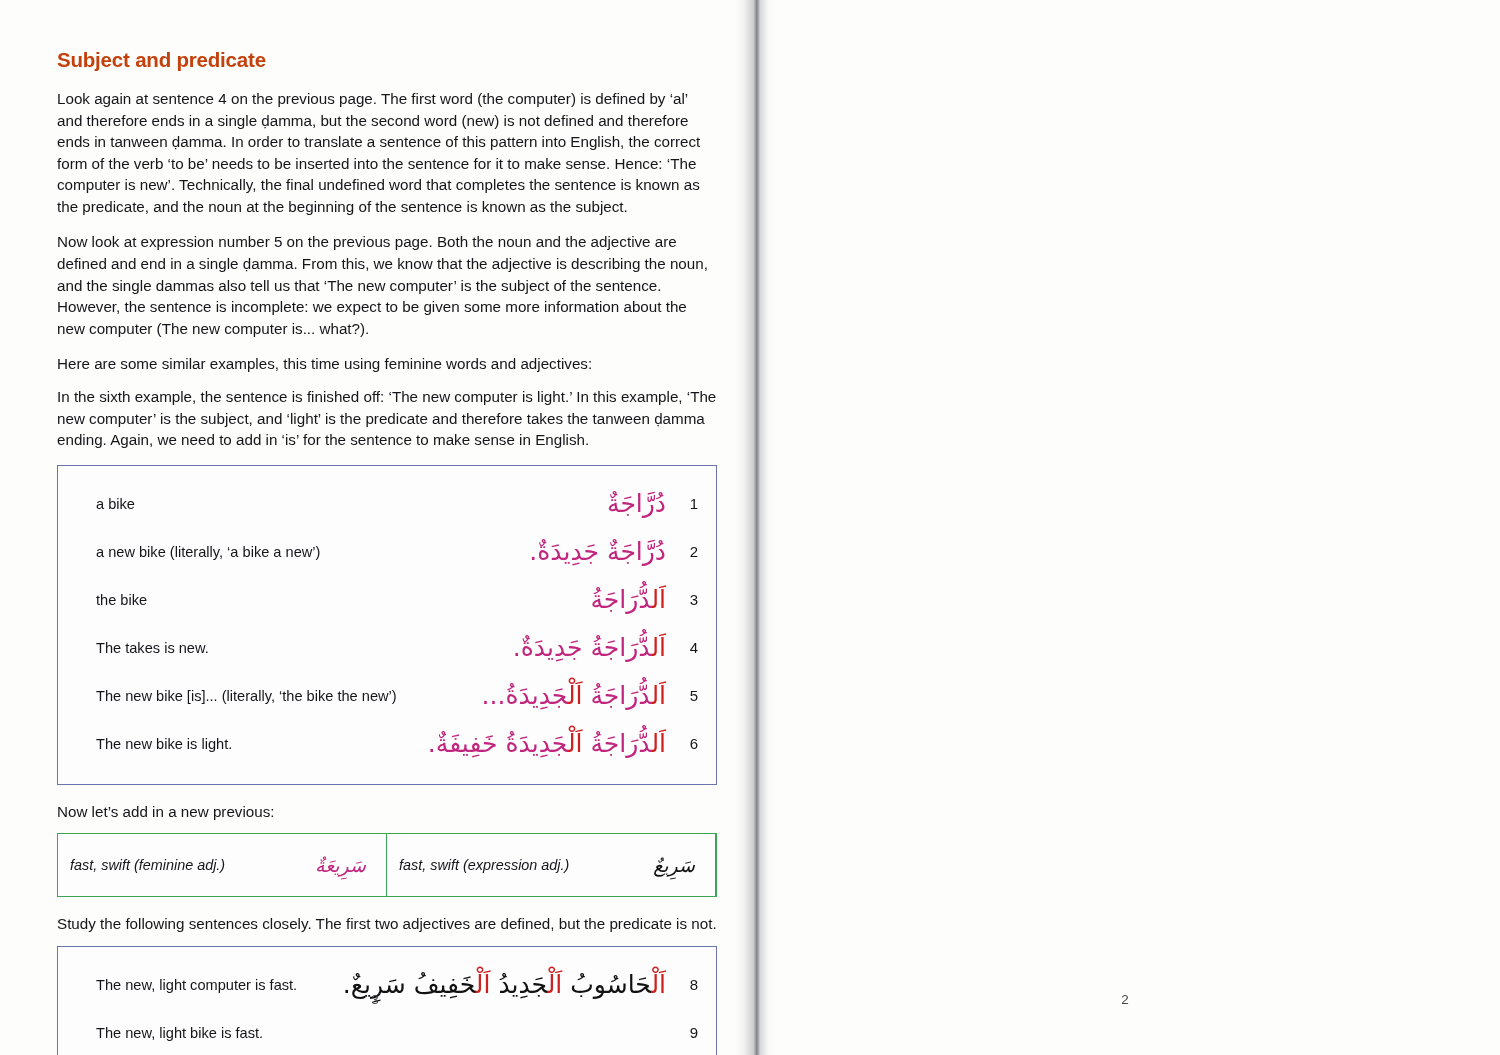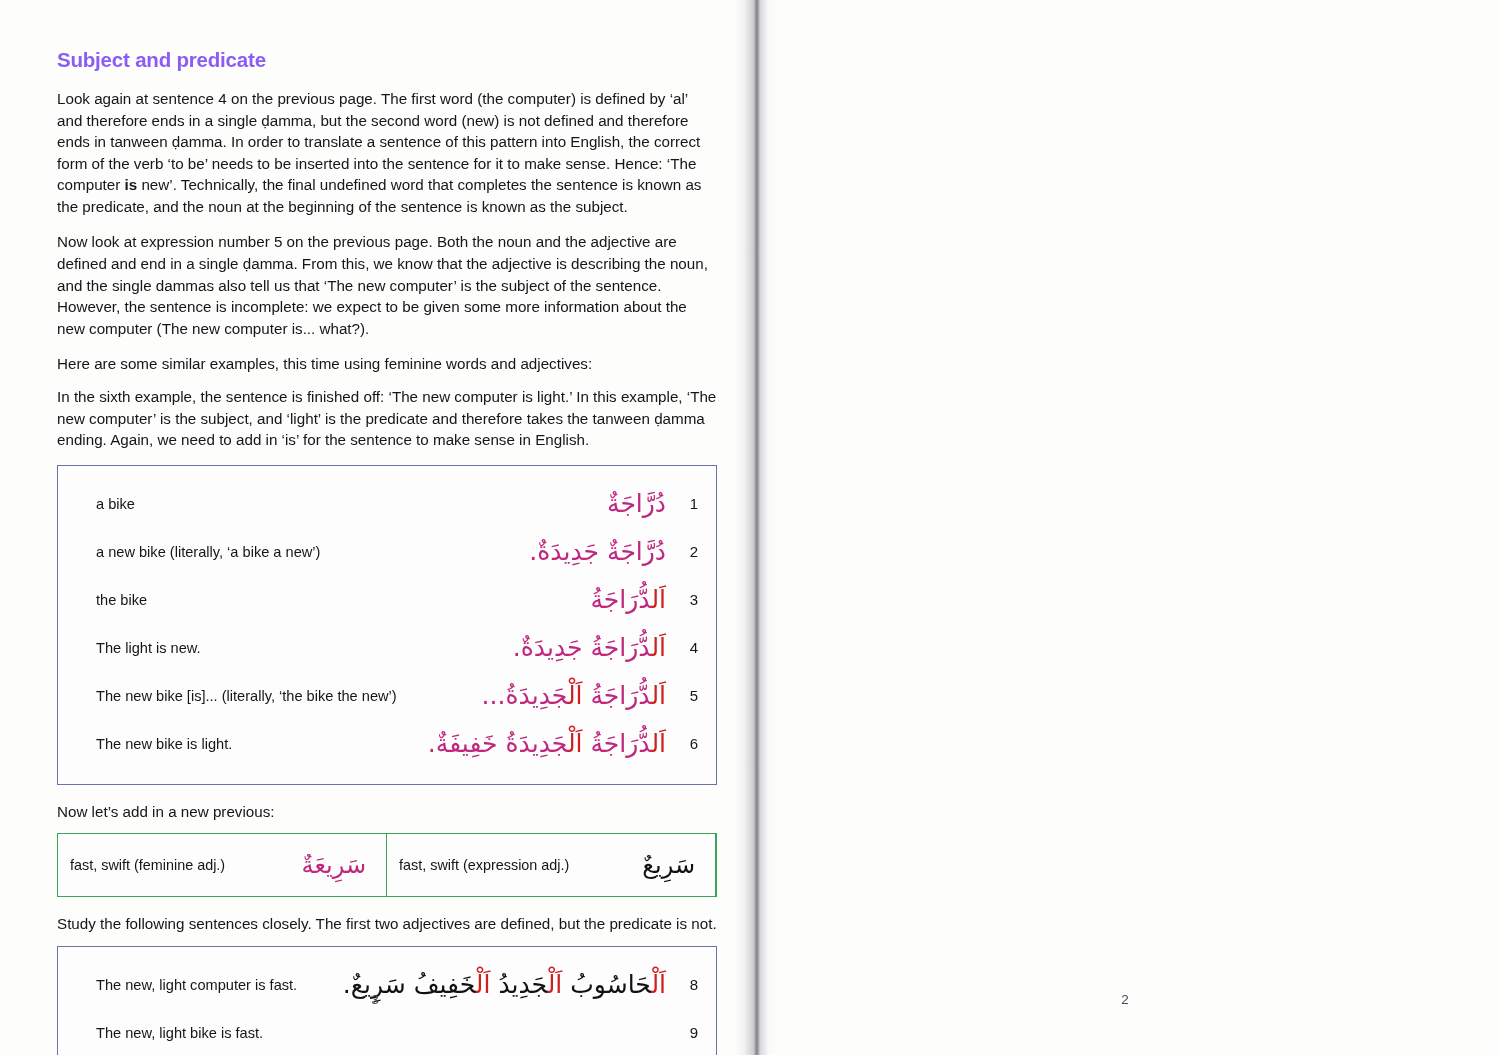--- a/index.html
+++ b/index.html
@@ -49,37 +49,37 @@
   }
 
   .content {
     position: absolute;
     top: 48px;
     width: 660px;
   }
   .page-left  .content { left: 57px; }
 
   h2.heading {
-    color: #8b5cf6;
+    color: #c2410c;
     font-size: 20.5px;
     font-weight: bold;
     margin: 0 0 16px 0;
     letter-spacing: -0.2px;
   }
 
   p.para {
     font-size: 15.2px;
     line-height: 1.42;
     margin: 0 0 14px 0;
     color: #15151a;
     text-align: left;
   }
   p.lead-in { margin-bottom: 11px; }
 
-  b.em { font-weight: bold; }
+  b.em { font-weight: normal; }
 
   
   .ex-box {
     border: 1.8px solid #6b74aa;
     background: #fdfdfd;
     margin: 4px 0 16px 0;
     padding: 14px 8px 16px 16px;
     box-sizing: border-box;
   }
   .ex-row {
@@ -134,32 +134,33 @@
   .vocab-col + .vocab-col {
     border-right: 1.4px solid #3ba456;
   }
   
   .vocab-col.left-col { border-right: 1.4px solid #3ba456; }
 
   .vocab-row {
     display: flex;
     align-items: center;
     min-height: 46px;
+    font-style: italic;
   }
   .vocab-en {
     flex: 1 1 auto;
     font-size: 14.4px;
     line-height: 1.25;
     color: #15151a;
   }
   .vocab-ar {
     flex: 0 0 auto;
     direction: rtl;
     font-family: "DejaVu Sans", sans-serif;
-    font-size: 24px;
+    font-size: 19px;
     padding-right: 8px;
     white-space: nowrap;
   }
 
   .vocab-box.single .vocab-row { min-height: 42px; }
 
   .page-num {
     position: absolute;
     bottom: 48px;
     width: 100%;
@@ -200,21 +201,21 @@
             <span class="ex-en">a new bike (literally, ‘a bike a new’)</span>
             <span class="ex-ar"><span class="ar-pink">دُرَّاجَةٌ جَدِيدَةٌ.</span></span>
             <span class="ex-num">2</span>
           </div>
           <div class="ex-row">
             <span class="ex-en">the bike</span>
             <span class="ex-ar"><span class="ar-red">اَل</span><span class="ar-pink">دُّرَاجَةُ</span></span>
             <span class="ex-num">3</span>
           </div>
           <div class="ex-row">
-            <span class="ex-en">The light is new.</span>
+            <span class="ex-en">The takes is new.</span>
             <span class="ex-ar"><span class="ar-red">اَل</span><span class="ar-pink">دُّرَاجَةُ جَدِيدَةٌ.</span></span>
             <span class="ex-num">4</span>
           </div>
           <div class="ex-row">
             <span class="ex-en">The new bike [is]... (literally, ‘the bike the new’)</span>
             <span class="ex-ar"><span class="ar-red">اَل</span><span class="ar-pink">دُّرَاجَةُ </span><span class="ar-red">اَلْ</span><span class="ar-pink">جَدِيدَةُ...</span></span>
             <span class="ex-num">5</span>
           </div>
           <div class="ex-row">
             <span class="ex-en">The new bike is light.</span>

